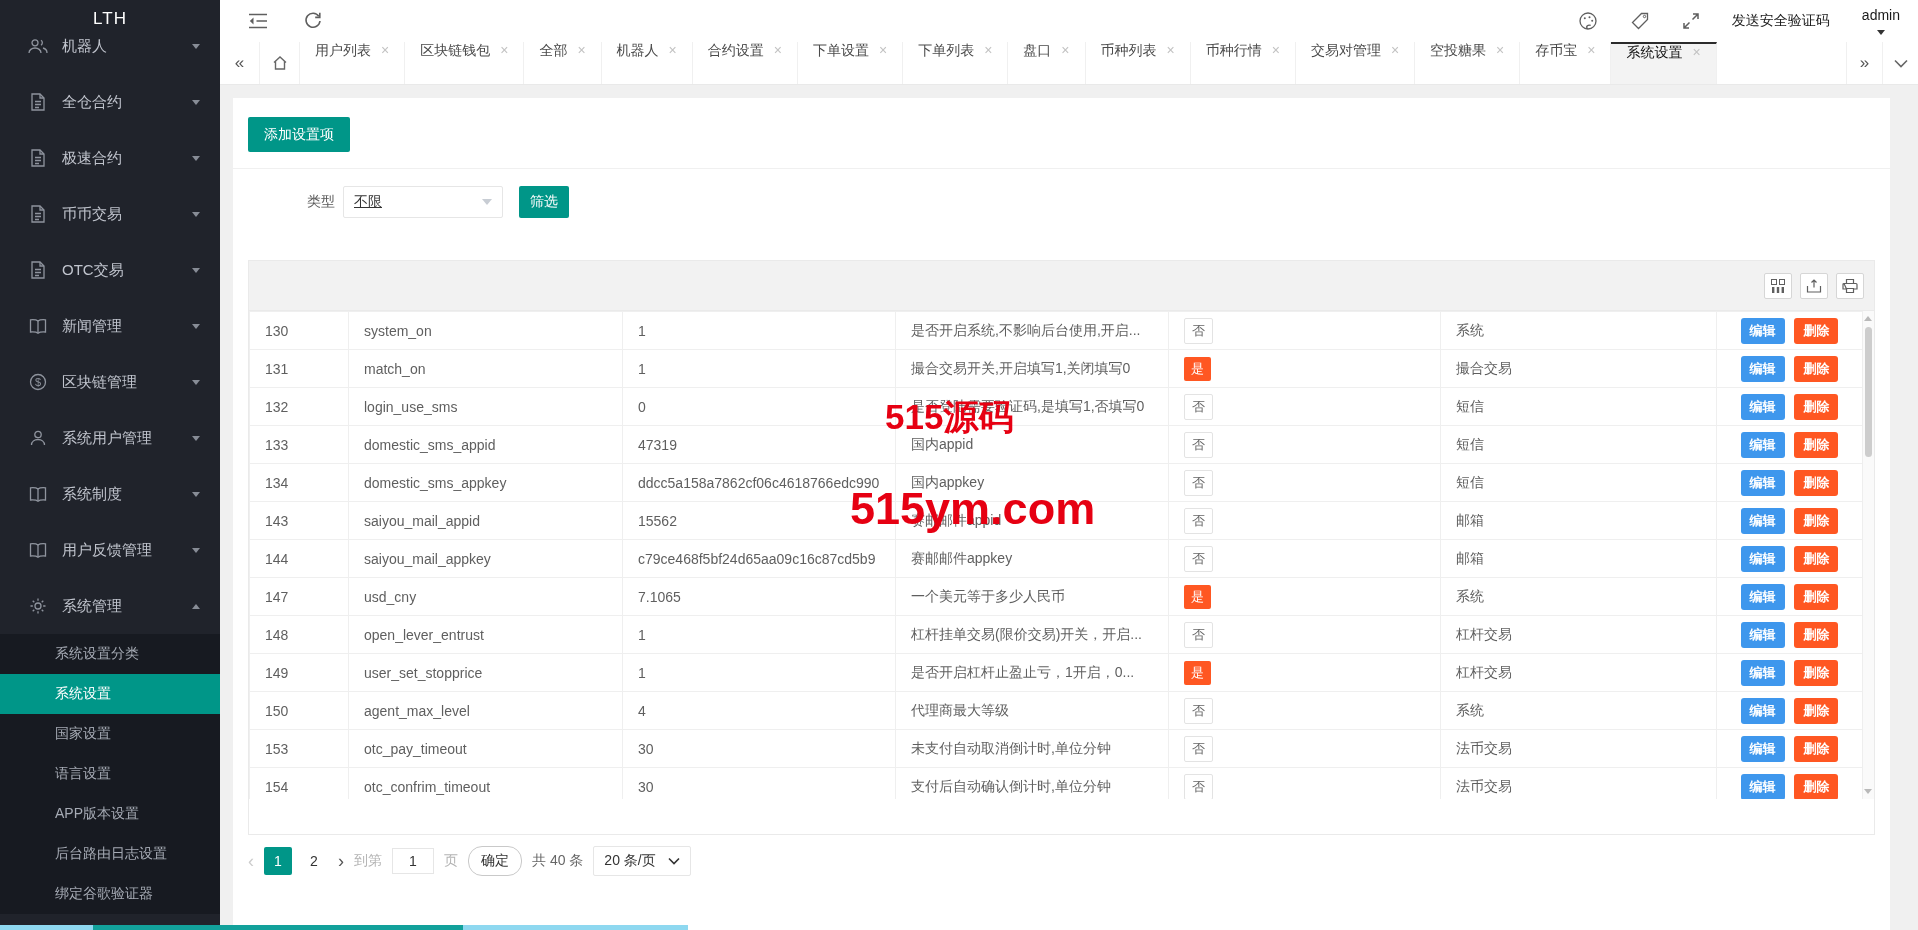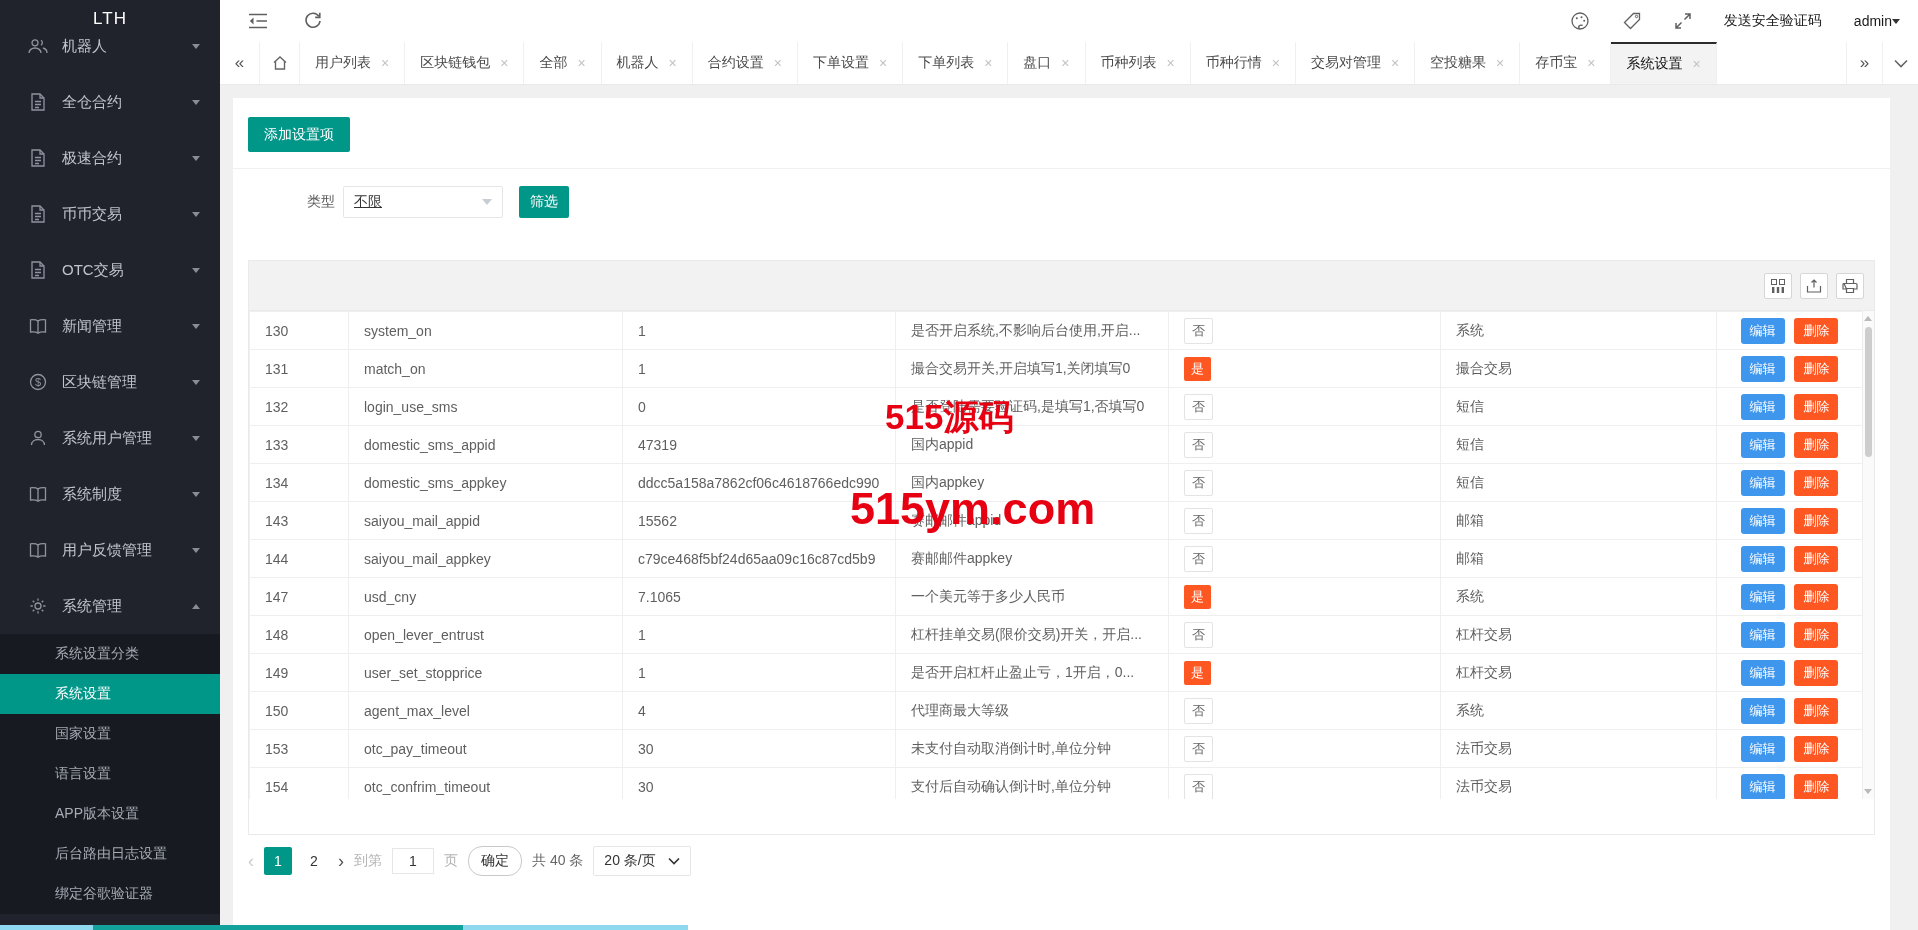--- a/index.html
+++ b/index.html
@@ -19,30 +19,30 @@
   .side-sub { background:#171a21; }
   .side-subitem { height:40px; display:flex; align-items:center; padding-left:55px; color:#a6abb5; font-size:14px; cursor:pointer; }
   .side-subitem.active { background:#009688; color:#fff; }
 
   
   .topbar { position:absolute; left:220px; top:0; right:0; height:42px; background:#fff;
             display:flex; align-items:center; padding:0 18px 0 28px; gap:36px; }
   .top-icon { display:flex; align-items:center; justify-content:center; cursor:pointer; }
   .topbar-right { margin-left:auto; display:flex; align-items:center; gap:32px; }
   .send-code { font-size:14px; color:#1a1a1a; cursor:pointer; }
-  .user-box { display:flex; align-items:center; font-size:14px; color:#1a1a1a; cursor:pointer; }
+  .user-box { display:flex; align-items:center; gap:7px; font-size:14px; color:#1a1a1a; cursor:pointer;flex-direction:column; }
   .user-caret { width:0; height:0; border-left:4px solid transparent; border-right:4px solid transparent; border-top:5px solid #333; }
 
   
   .tabbar { position:absolute; left:220px; top:42px; right:0; height:43px; background:#fff;
             border-bottom:1px solid #e9e9e9; display:flex; align-items:stretch; }
   .tab-nav-btn { width:40px; display:flex; align-items:center; justify-content:center; color:#555;
                  font-size:17px; border-right:1px solid #f0f0f0; cursor:pointer; }
   .tabs { display:flex; }
-  .tab { display:flex; align-items:center; padding:0 15px; font-size:14px; color:#4a4a4a;
+  .tab { display:flex; align-items:flex-start; padding:0 15px; font-size:14px; color:#4a4a4a;
          border-right:1px solid #f0f0f0; cursor:pointer; }
   .tab.active { background:#f3f3f3; border-top:2px solid #2b2b2b; color:#111; }
   .tab-close { margin-left:10px; color:#c2c2c2; font-size:14px; }
   .tabbar-right { margin-left:auto; display:flex; }
   .tabbar-right .tab-nav-btn { border-right:none; border-left:1px solid #f0f0f0; width:36px; }
 
   
   .content { position:absolute; left:220px; top:85px; right:0; bottom:0; background:#f0f0f0; }
   .card { position:absolute; left:13px; top:13px; width:1657px; height:920px; background:#fff; }
   .add-btn { position:absolute; left:15px; top:19px; width:102px; height:35px; background:#009688;
@@ -64,21 +64,21 @@
               align-items:center; justify-content:center; border-radius:2px; cursor:pointer; }
   .table-head { display:flex; background:#f2f2f2; }
   .head-corner { flex:1; background:#f2f2f2; border-bottom:1px solid #ebebeb; }
   table.tbl { border-collapse:collapse; table-layout:fixed; width:1613px; font-size:14px; }
   .tbl th { height:37px; padding-left:15px; text-align:left; font-weight:normal; color:#5e5e5e;
             background:#f2f2f2; border:1px solid #e8e8e8; }
   .tbl td { height:38px; padding-left:15px; border:1px solid #efefef; color:#5f5f5f; background:#fff;
             overflow:hidden; white-space:nowrap; text-overflow:ellipsis; }
   .tbl th.op-col, .tbl td.op-cell { text-align:center; padding-left:0; }
   .table-body { position:relative; height:488px; overflow:hidden; }
-  .btn-edit, .btn-del { display:inline-block; padding:4px 9px; border-radius:3px; color:#fff; font-size:13px; margin:0 3px; cursor:pointer; }
+  .btn-edit, .btn-del { display:inline-block; padding:4px 9px; border-radius:3px; color:#fff; font-size:13px; margin:0 3px; cursor:pointer;font-weight:bold; }
   .btn-edit { background:#3e97ed; }
   .btn-del { background:#ff5722; }
   .badge { display:inline-block; padding:3px 7px; font-size:13px; border-radius:2px; }
   .badge-no { border:1px solid #e3e3e3; color:#666; background:#fff; }
   .badge-yes { background:#ff5722; color:#fff; }
   .vscroll { position:absolute; right:0; top:0; width:12px; height:100%; background:#fafafa; border-left:1px solid #eee; }
   .vs-up { position:absolute; top:5px; left:1px; width:0; height:0; border-left:4px solid transparent; border-right:4px solid transparent; border-bottom:5px solid #b9b9b9; }
   .vs-down { position:absolute; bottom:5px; left:1px; width:0; height:0; border-left:4px solid transparent; border-right:4px solid transparent; border-top:5px solid #b9b9b9; }
   .vs-thumb { position:absolute; top:16px; left:2px; width:7px; height:130px; background:#cdcdcd; border-radius:4px; }
 

